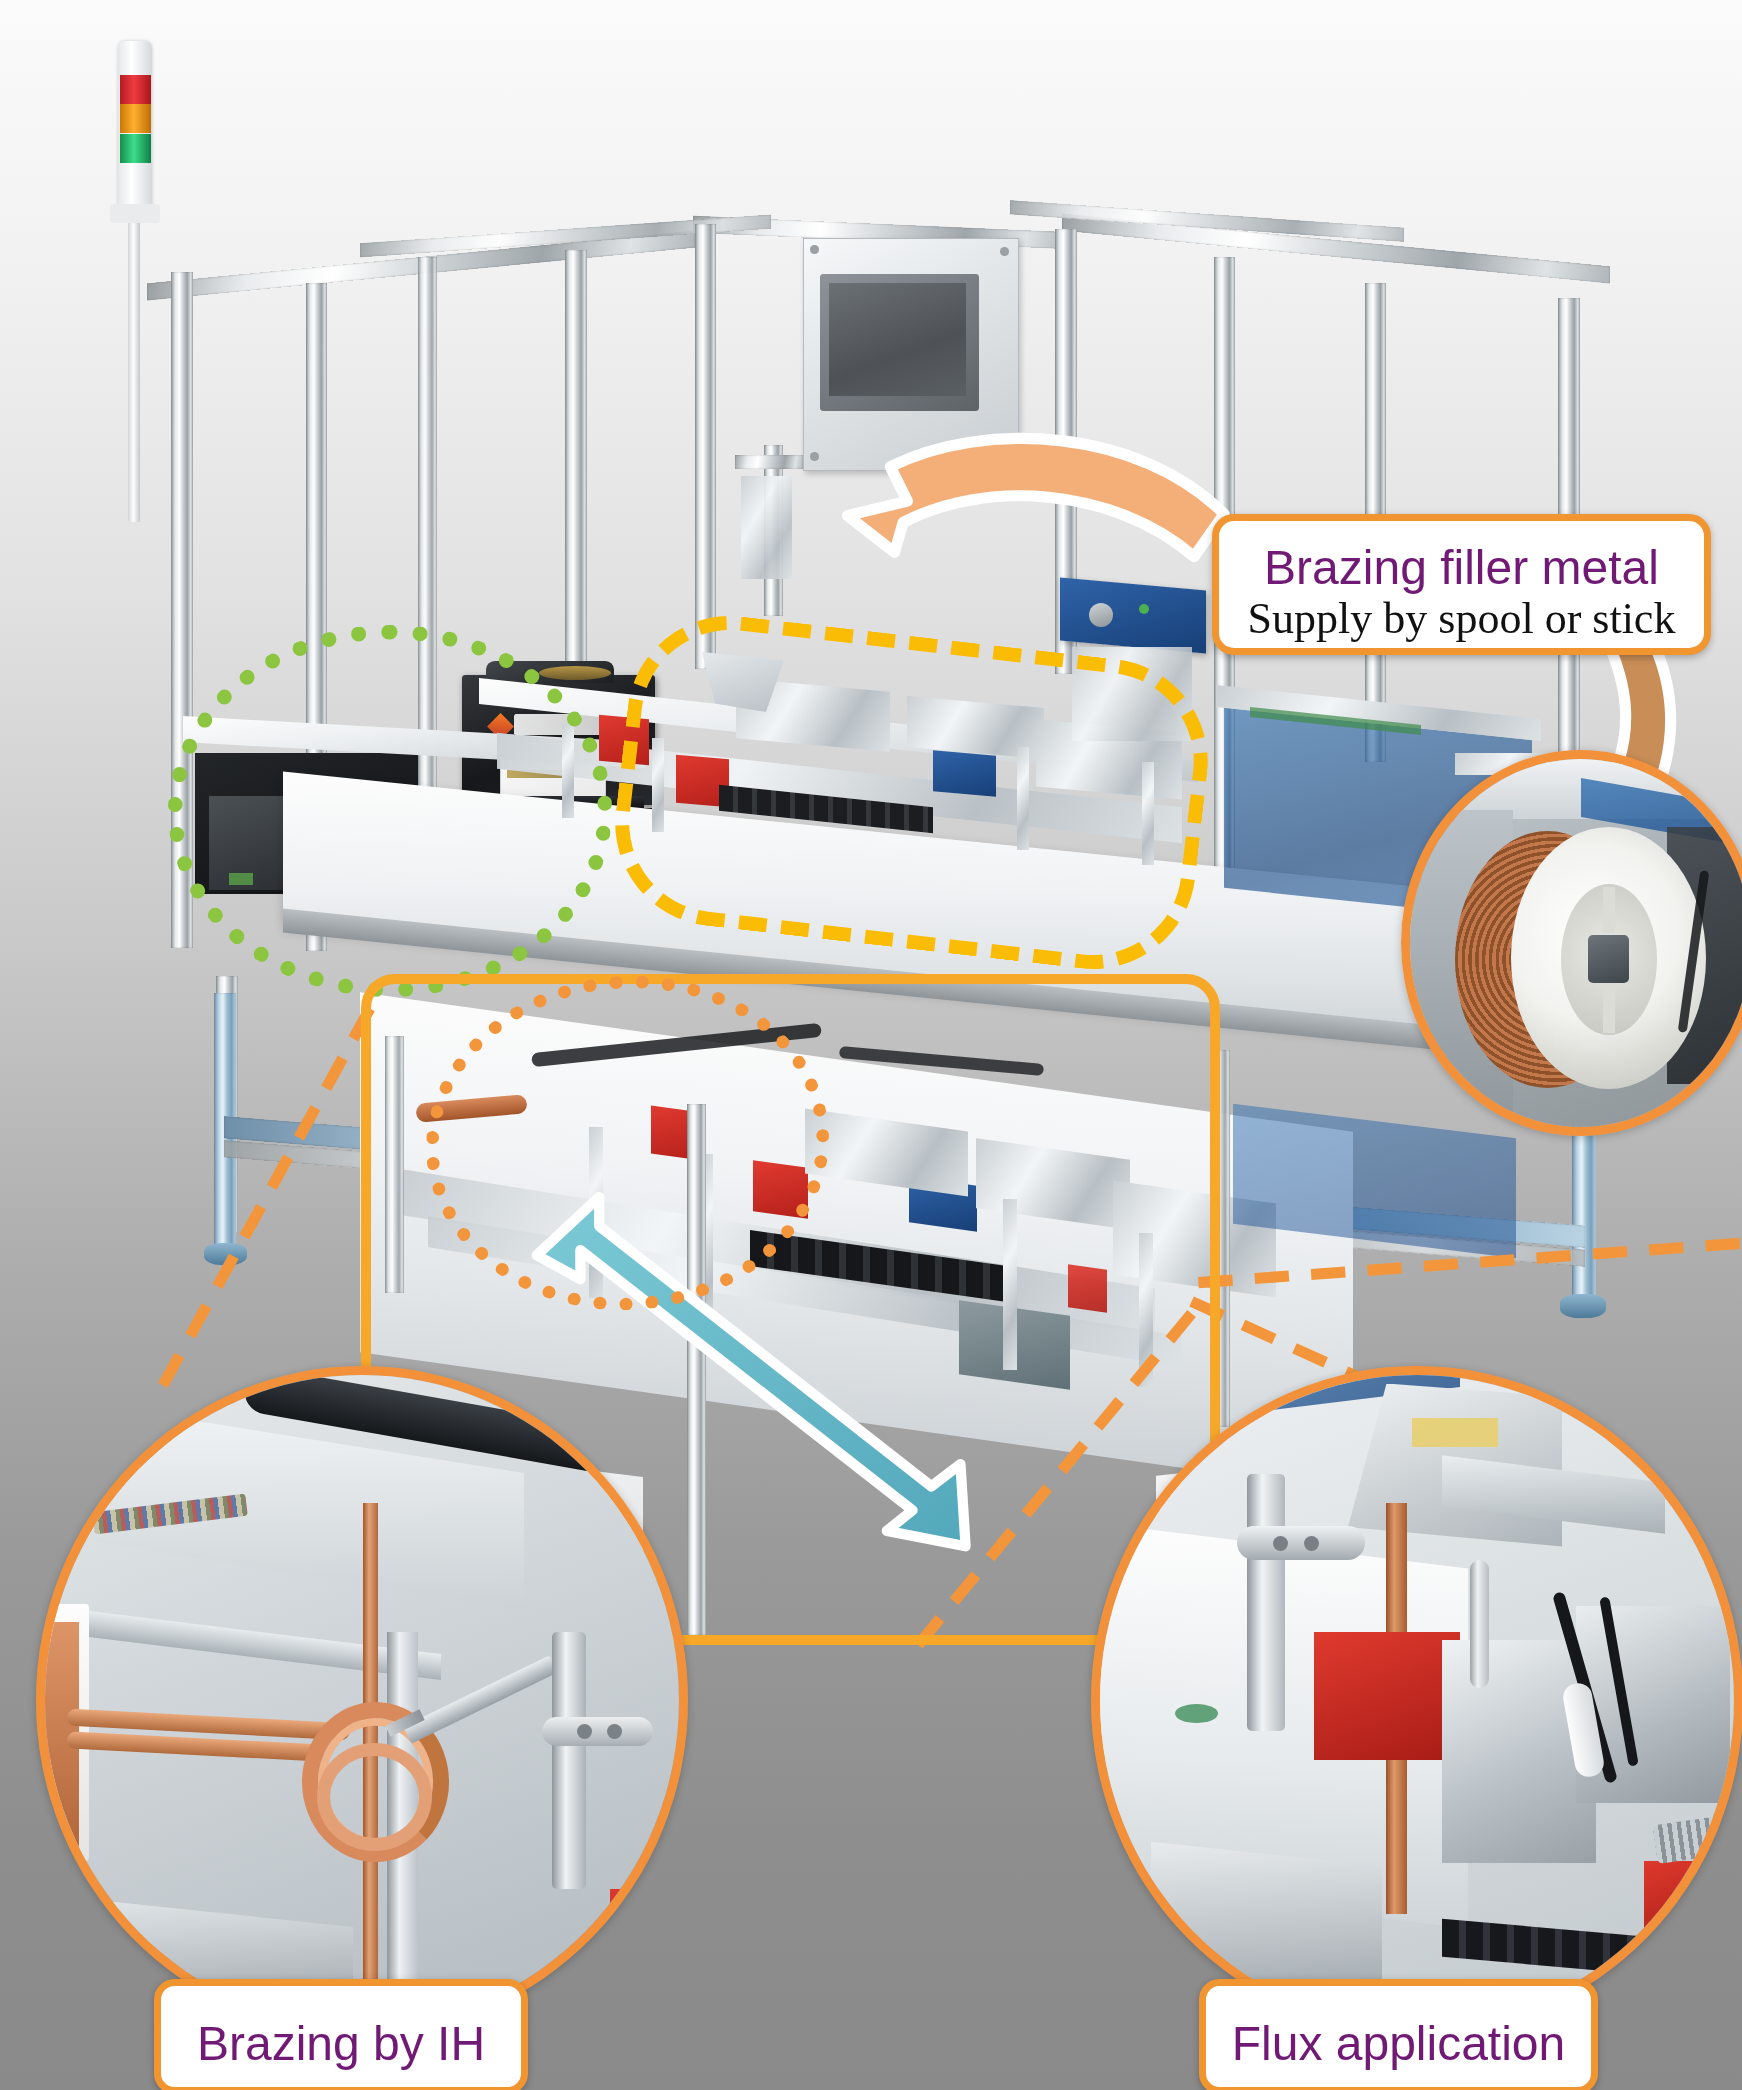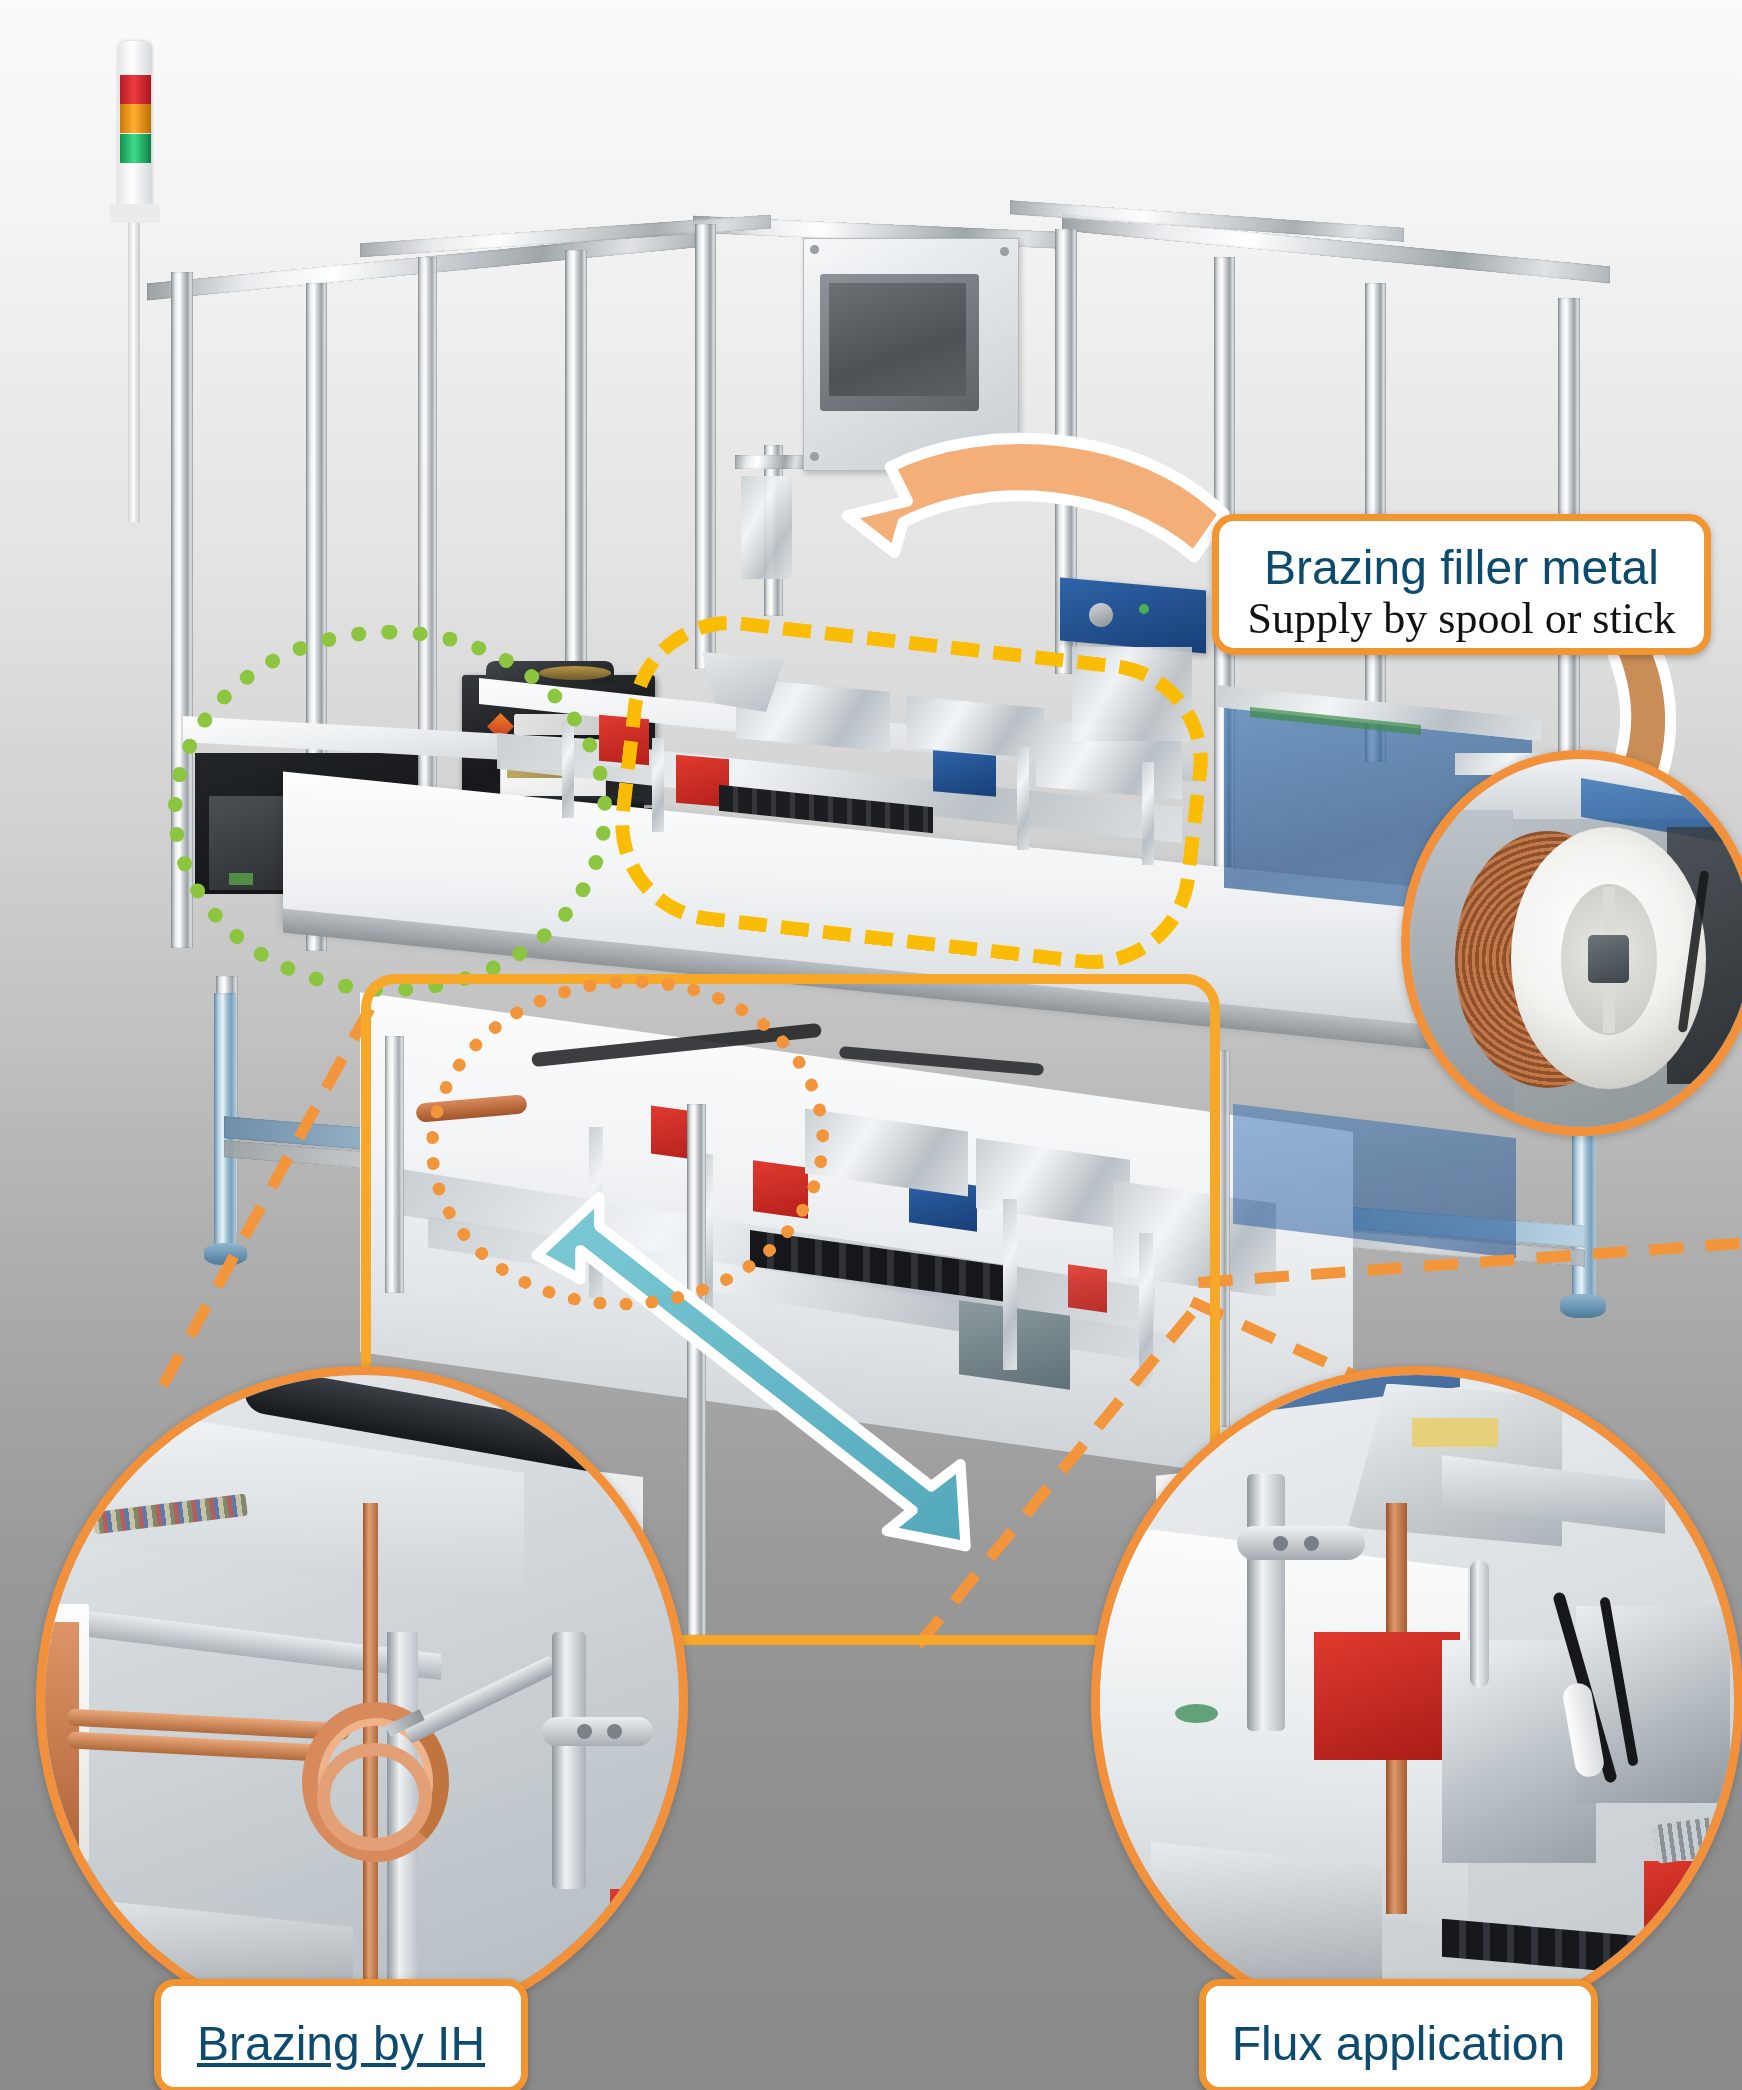--- a/index.html
+++ b/index.html
@@ -18,36 +18,36 @@
        box-shadow:inset 0 0 1.7px rgba(0,0,0,.3);}
   .plate{background:linear-gradient(170deg,#fdfdfd 0%,#eceff1 40%,#d8dcdf 75%,#c2c7ca 100%);}
   .steel{background:linear-gradient(120deg,#c9cfd3,#f2f5f7 35%,#b9c0c5 70%,#dde2e5);}
   .red{background:linear-gradient(160deg,#e03a30,#b4201a);}
   .bluebox{background:linear-gradient(160deg,#2f63a8,#173f77);}
 
   
   .callout{position:absolute;background:#fff;border-radius:19px;
     display:flex;flex-direction:column;justify-content:center;align-items:center;
     box-shadow:0 2.6px 7.7px rgba(0,0,0,.25);z-index:60;}
-  .callout .t1{color:#0c4a6e;line-height:1.05;white-space:nowrap;margin-top:16px;}
+  .callout .t1{color:#701a75;line-height:1.05;white-space:nowrap;margin-top:16px;}
   .callout .t2{color:#111;line-height:1.05;white-space:nowrap;}
 
   #co-filler{left:1212px;top:514px;width:485px;height:127px;border:7.7px solid #F0952F;border-radius:22px;}
   #co-filler .t1{font-size:48px;margin-bottom:3.4px;}
   #co-filler .t2{font-size:44px;font-family:Liberation Serif, serif;}
 
   #co-ih{left:10.3px;top:913px;width:301px;height:92px;border:7.7px solid #8CC540;border-radius:20.5px;}
   #co-ih .t1{font-size:48px;}
 
   #co-feed{left:981px;top:1457px;width:185px;height:101px;background:#fff;border-radius:15.4px;
      border:6px dotted #F5B612;z-index:62;}
   #co-feed .t1{font-size:33px;line-height:1.15;text-align:center;white-space:normal;}
 
   #co-brazing{left:154px;top:1979px;width:360px;height:101px;border:7.7px solid #F0952F;border-radius:20.5px;}
-  #co-brazing .t1{font-size:48px;text-decoration:underline;}
+  #co-brazing .t1{font-size:48px;}
 
   #co-flux{left:1199px;top:1979px;width:385px;height:101px;border:7.7px solid #F0952F;border-radius:20.5px;}
   #co-flux .t1{font-size:48px;}
 
   
   .ellipse-green{position:absolute;border:15.4px dotted #8CC540;border-radius:50%;z-index:40;}
   .ellipse-orange-dot{position:absolute;border:13.7px dotted #F3963B;border-radius:50%;z-index:55;}
   .rr-yellow{position:absolute;border:14.6px dashed #FBBC05;border-radius:103px;z-index:40;}
   .rr-orange{position:absolute;border:10.3px solid #F8A829;border-radius:34px;z-index:50;background:transparent;}
 

